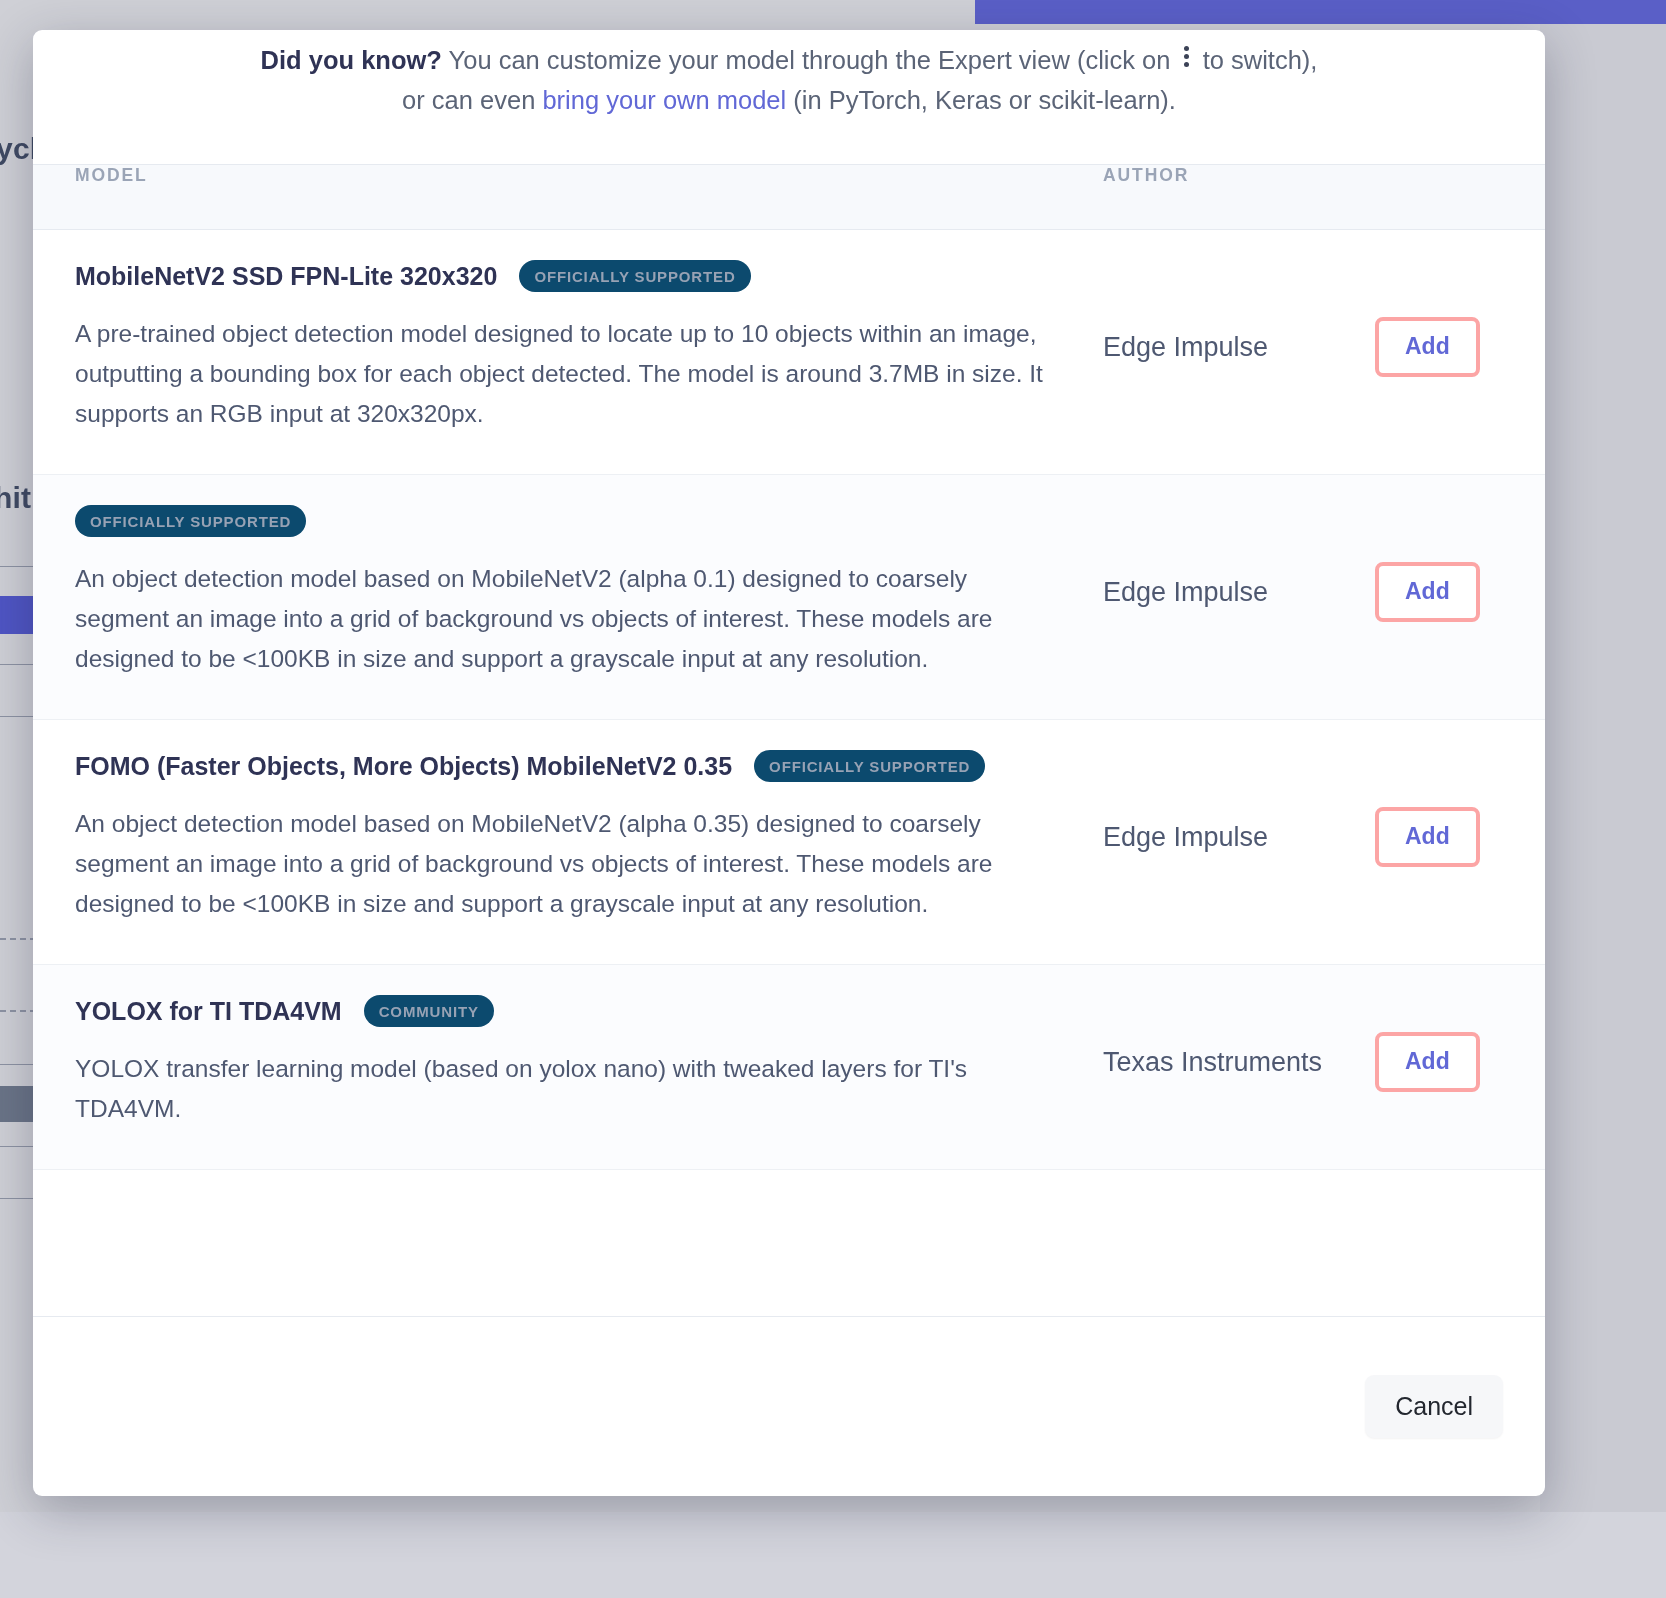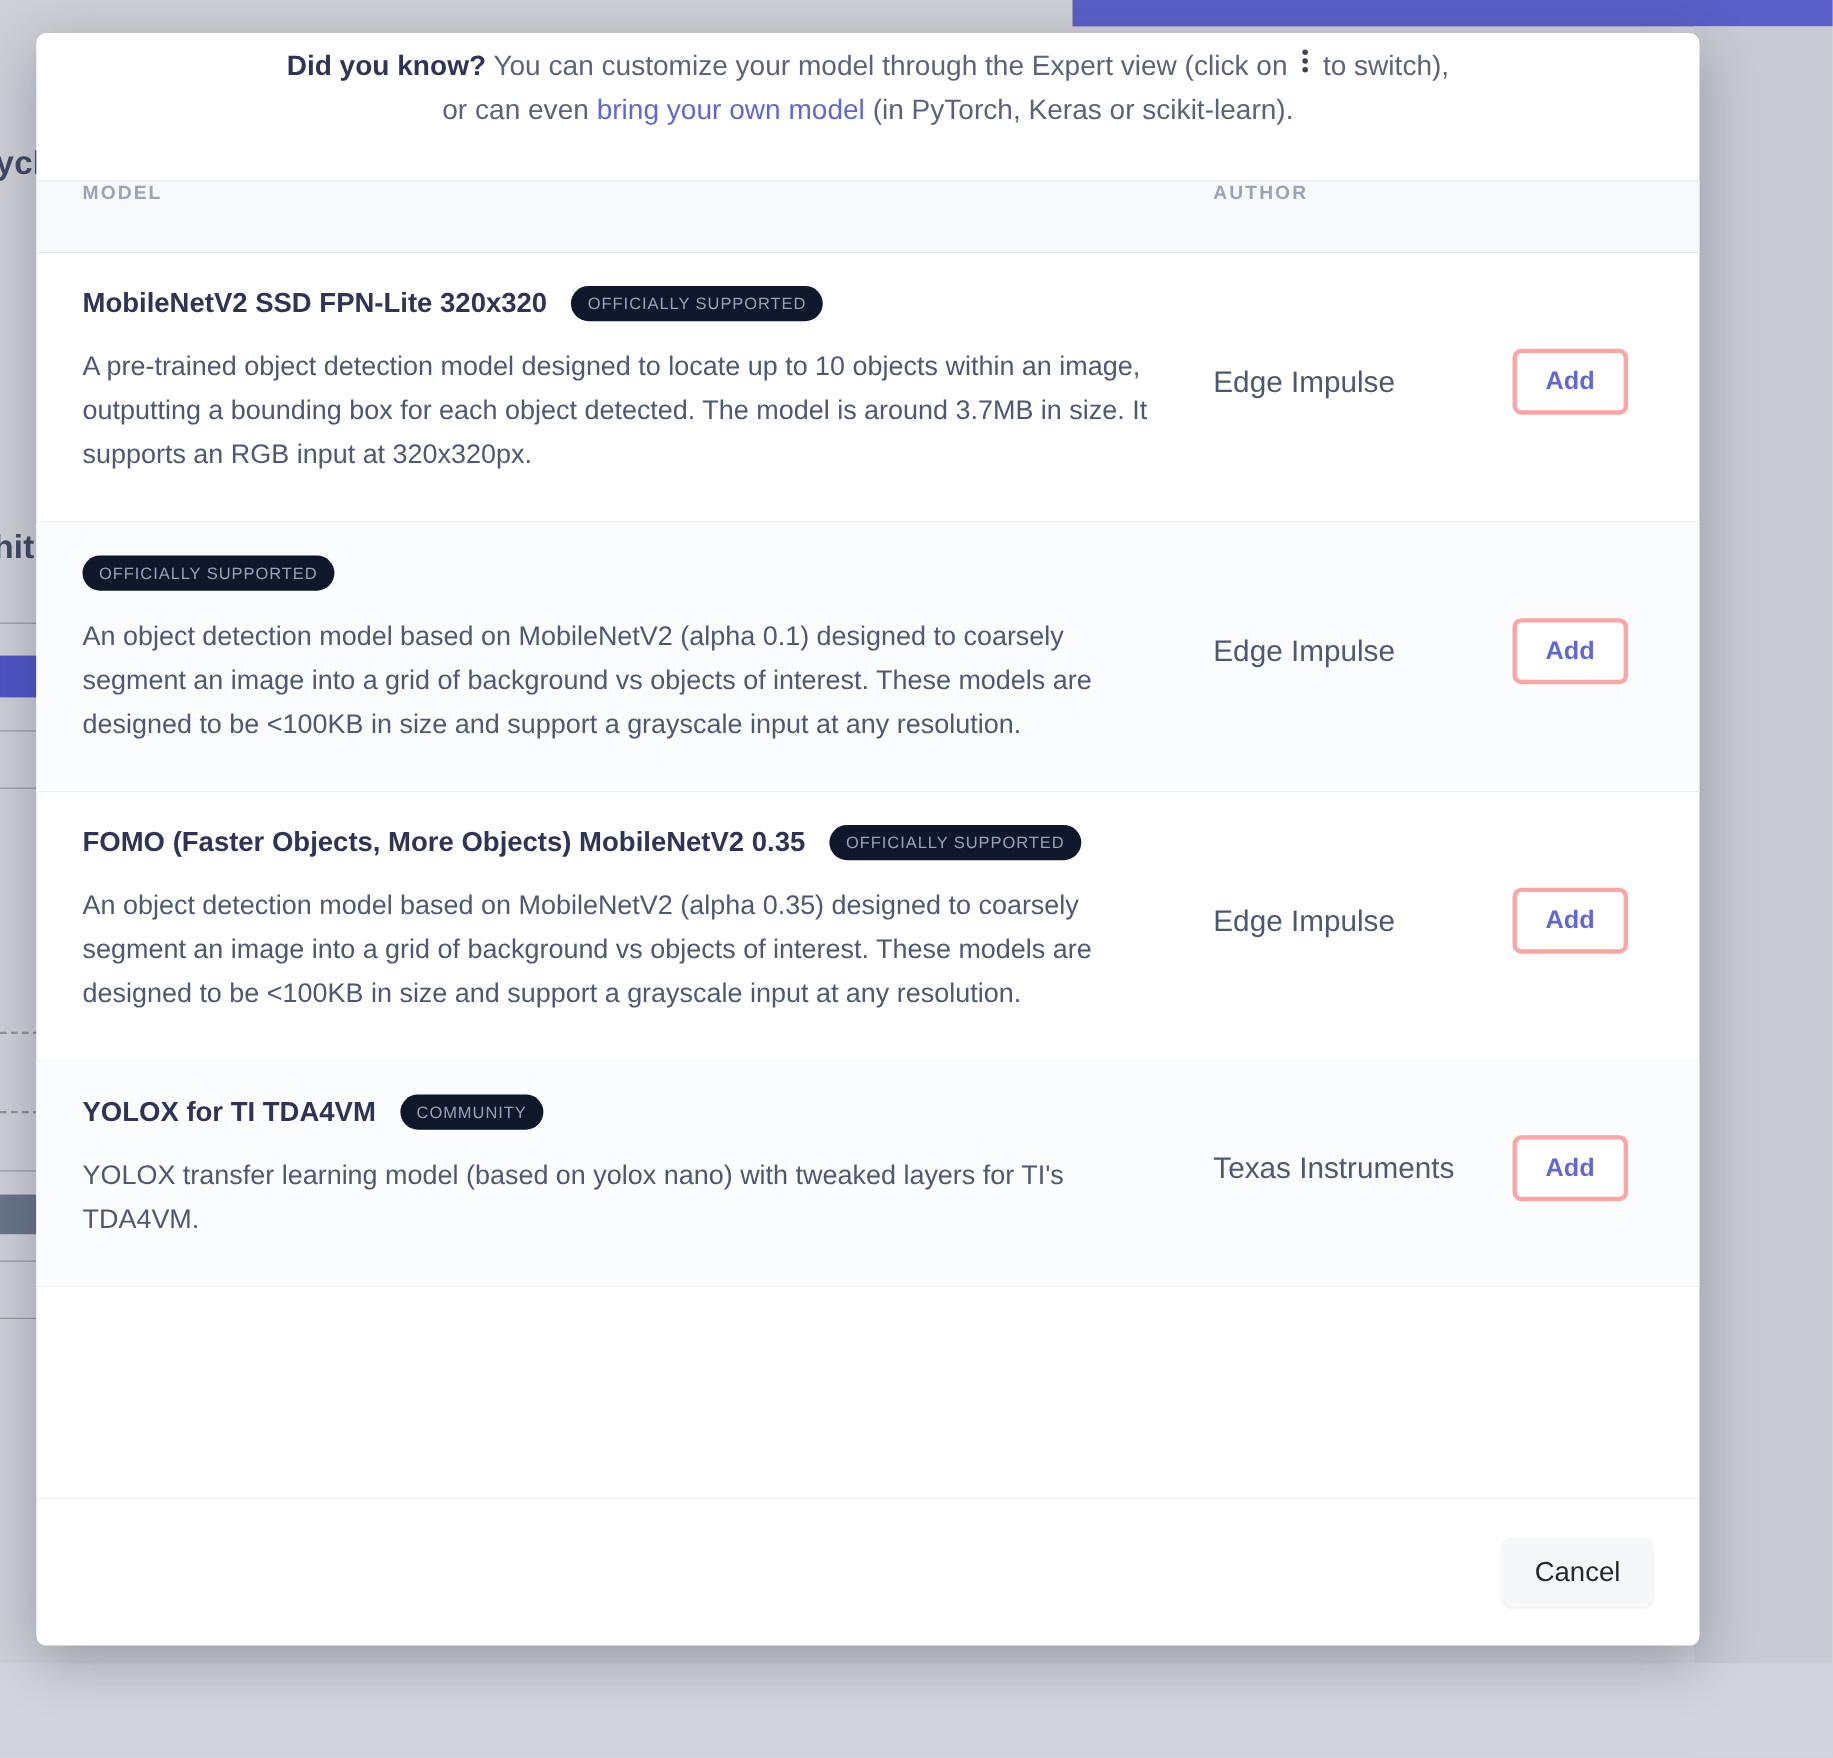--- a/index.html
+++ b/index.html
@@ -154,24 +154,24 @@
     align-items: center;
     gap: 22px;
     margin-bottom: 22px;
   }
   .model-name {
     font-size: 25px;
     font-weight: bold;
     color: #2f3355;
   }
   .badge {
-    background: #0f172a;
+    background: #0c4a6e;
     color: #97a2b4;
     font-size: 15px;
-    font-weight: normal;
+    font-weight: bold;
     letter-spacing: .85px;
     padding: 8px 15px 7px 15px;
     border-radius: 17px;
     white-space: nowrap;
   }
   .model-desc {
     font-size: 24.5px;
     line-height: 40px;
     color: #4e5871;
   }
@@ -190,21 +190,21 @@
     font-weight: bold;
     padding: 12px 26px 13px 26px;
     cursor: pointer;
     font-family: "Liberation Sans", sans-serif;
   }
 
   
   #modal-footer {
     flex: 0 0 auto;
     border-top: 1px solid #e6eaf0;
-    height: 134px;
+    height: 180px;
     display: flex;
     align-items: center;
     justify-content: flex-end;
     padding: 0 42px;
   }
   #cancel-button {
     background: #f6f7f9;
     border: none;
     border-radius: 9px;
     color: #23272f;

